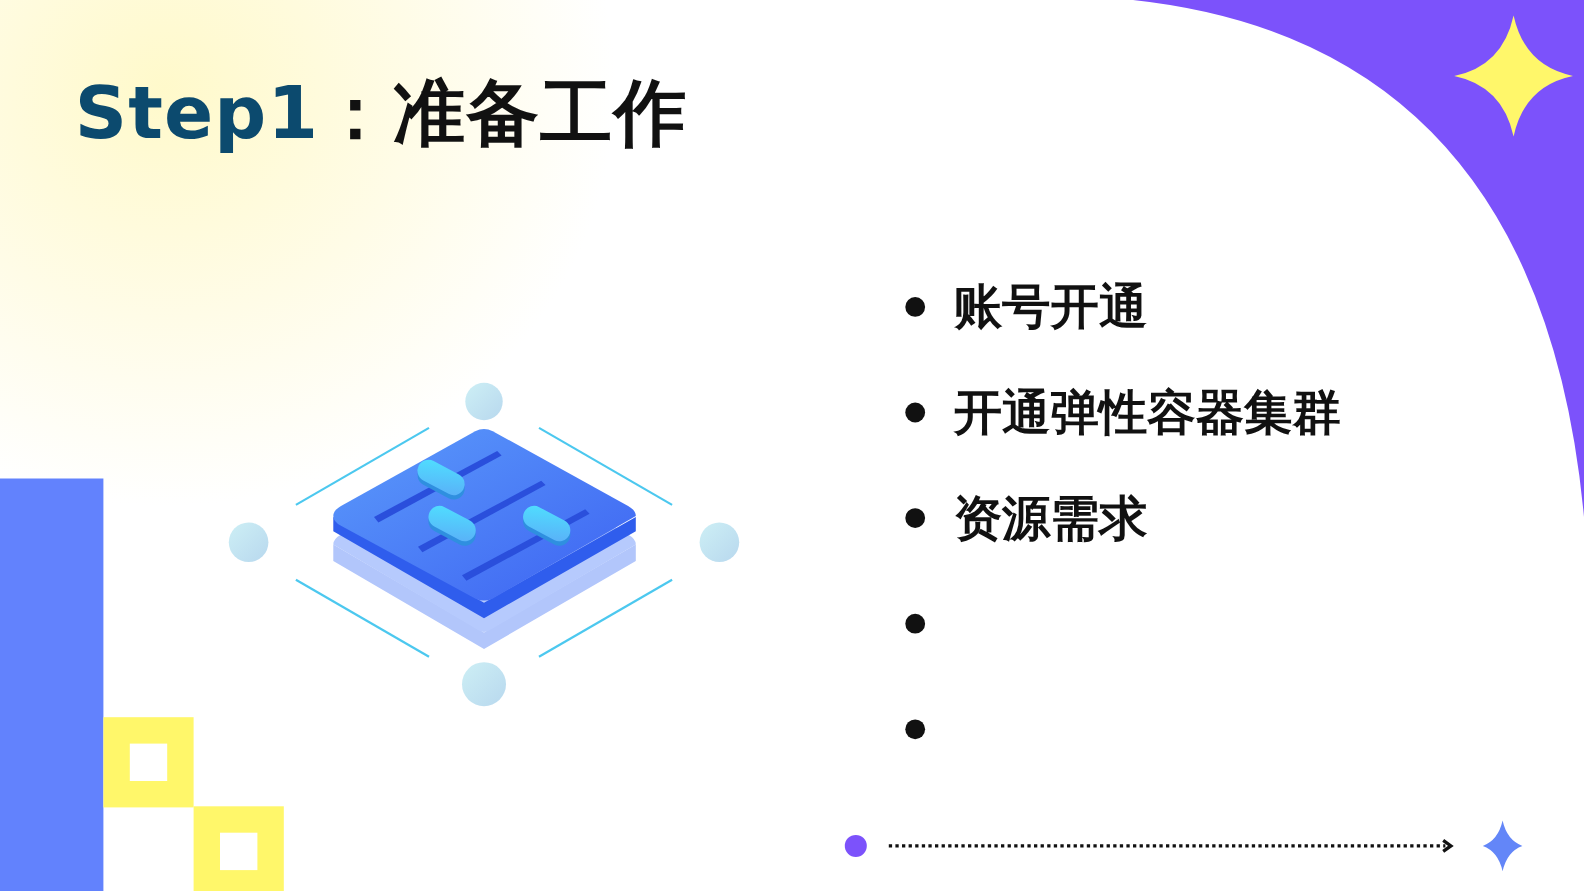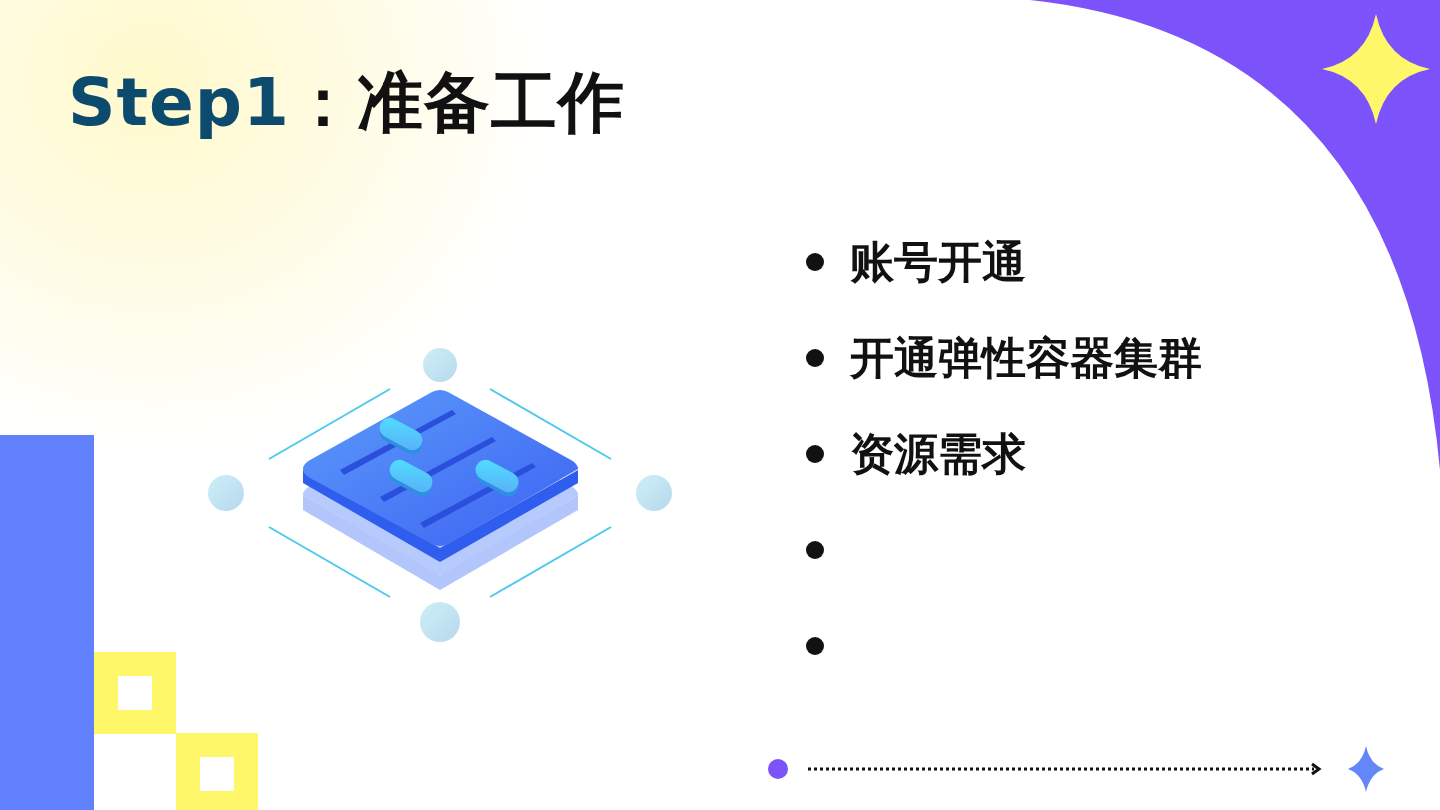--- a/index.html
+++ b/index.html
@@ -3,21 +3,21 @@
 <meta charset="utf-8">
 <style>
   html, body { margin: 0; padding: 0; }
   body { width: 1440px; height: 810px; overflow: hidden; background: #ffffff; position: relative; font-family: "DejaVu Sans", "Liberation Sans", sans-serif; }
   .slide { position: absolute; left: 0; top: 0; width: 1440px; height: 810px; overflow: hidden; background: #ffffff; }
   .glow { position: absolute; left: -260px; top: -300px; width: 820px; height: 760px; border-radius: 50%;
           background: radial-gradient(closest-side, rgba(255,249,200,0.95), rgba(255,250,215,0.6) 55%, rgba(255,255,255,0) 100%); }
   .title { position: absolute; left: 68px; top: 58px; font-size: 66px; font-weight: bold; color: #111; letter-spacing: 1px; white-space: nowrap; }
   .title .step { color: #0c4a6e; }
   .bg-svg { position: absolute; left: 0; top: 0; }
-  .bullets { position: absolute; left: 806px; top: 214px; margin: 0; padding: 0; list-style: none; }
+  .bullets { position: absolute; left: 806px; top: 214px; margin: 17px; padding: 0; list-style: none; }
   .bullets li { display: flex; align-items: center; height: 96px; font-size: 44px; font-weight: bold; color: #111; white-space: nowrap; }
   .bullets .dot { width: 18px; height: 18px; border-radius: 50%; background: #111; margin-right: 26px; flex: 0 0 auto; }
   .blue-bar { position: absolute; left: 0; top: 435px; width: 94px; height: 375px; background: #6282fd; }
   .ysq { position: absolute; width: 82px; height: 82px; background: #fff76a; }
   .ysq .hole { position: absolute; left: 24px; top: 24px; width: 34px; height: 34px; background: #fff; }
 </style>
 </head>
 <body>
 
 <div class="slide">

